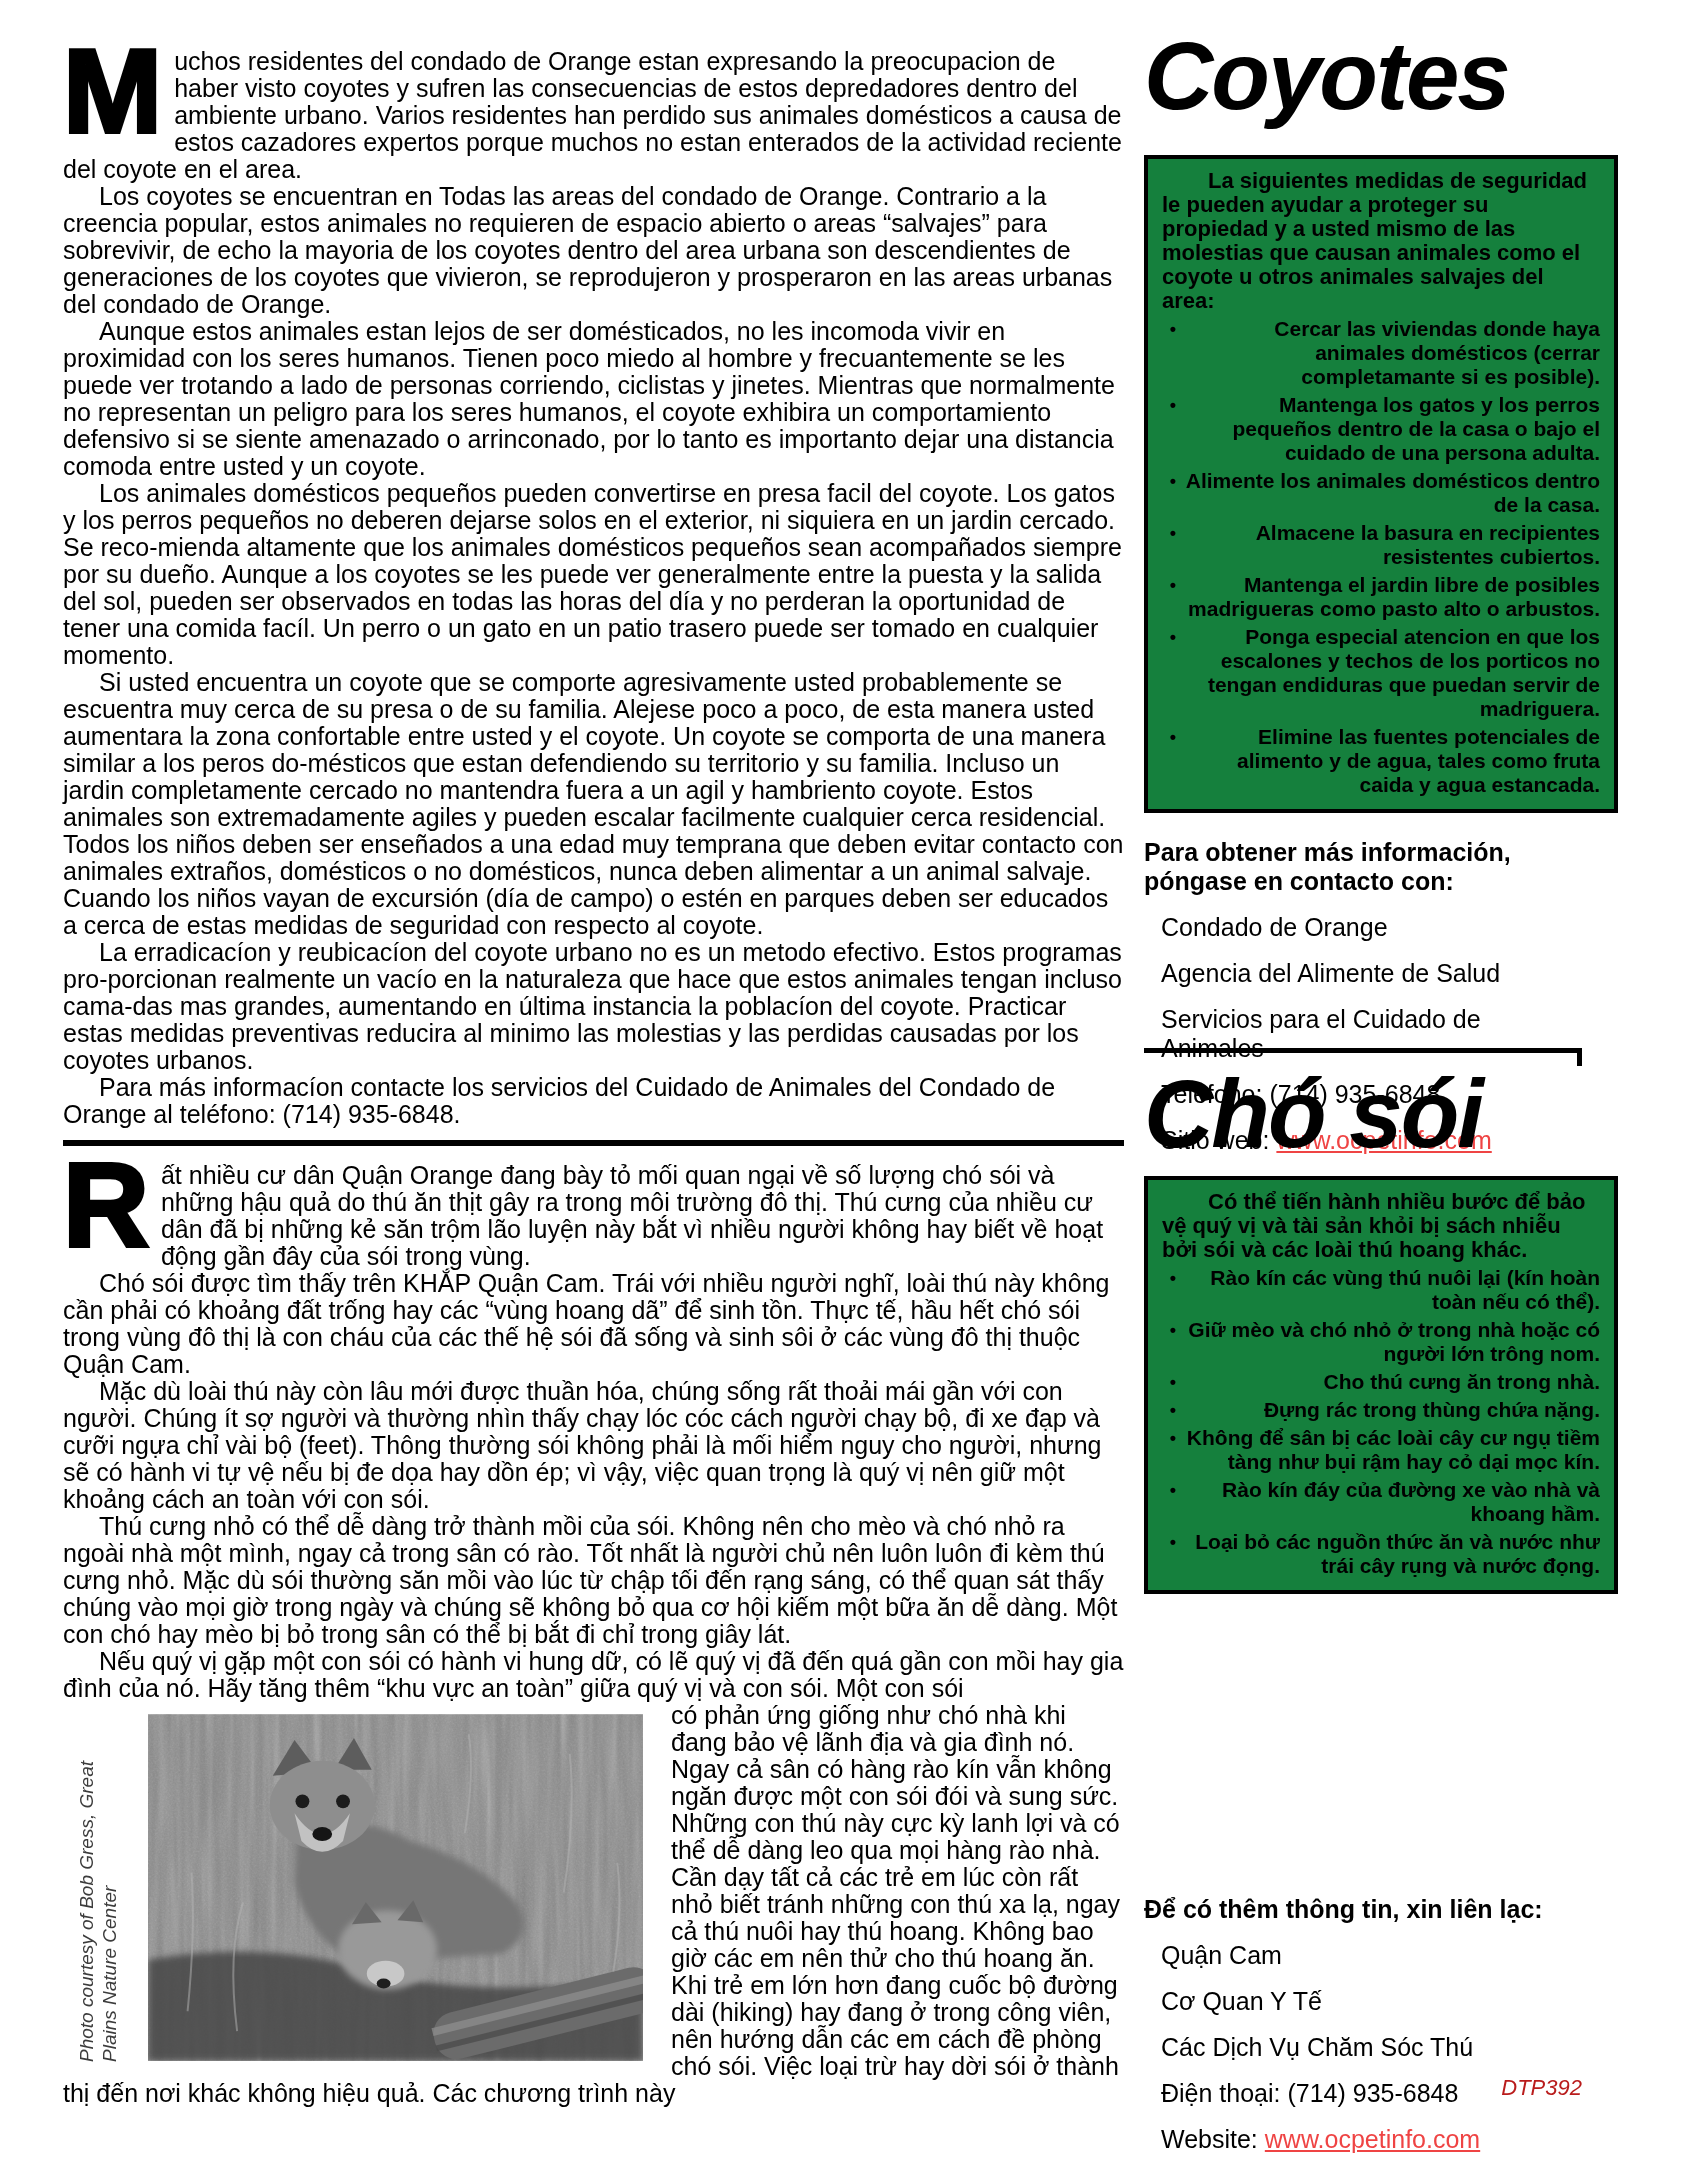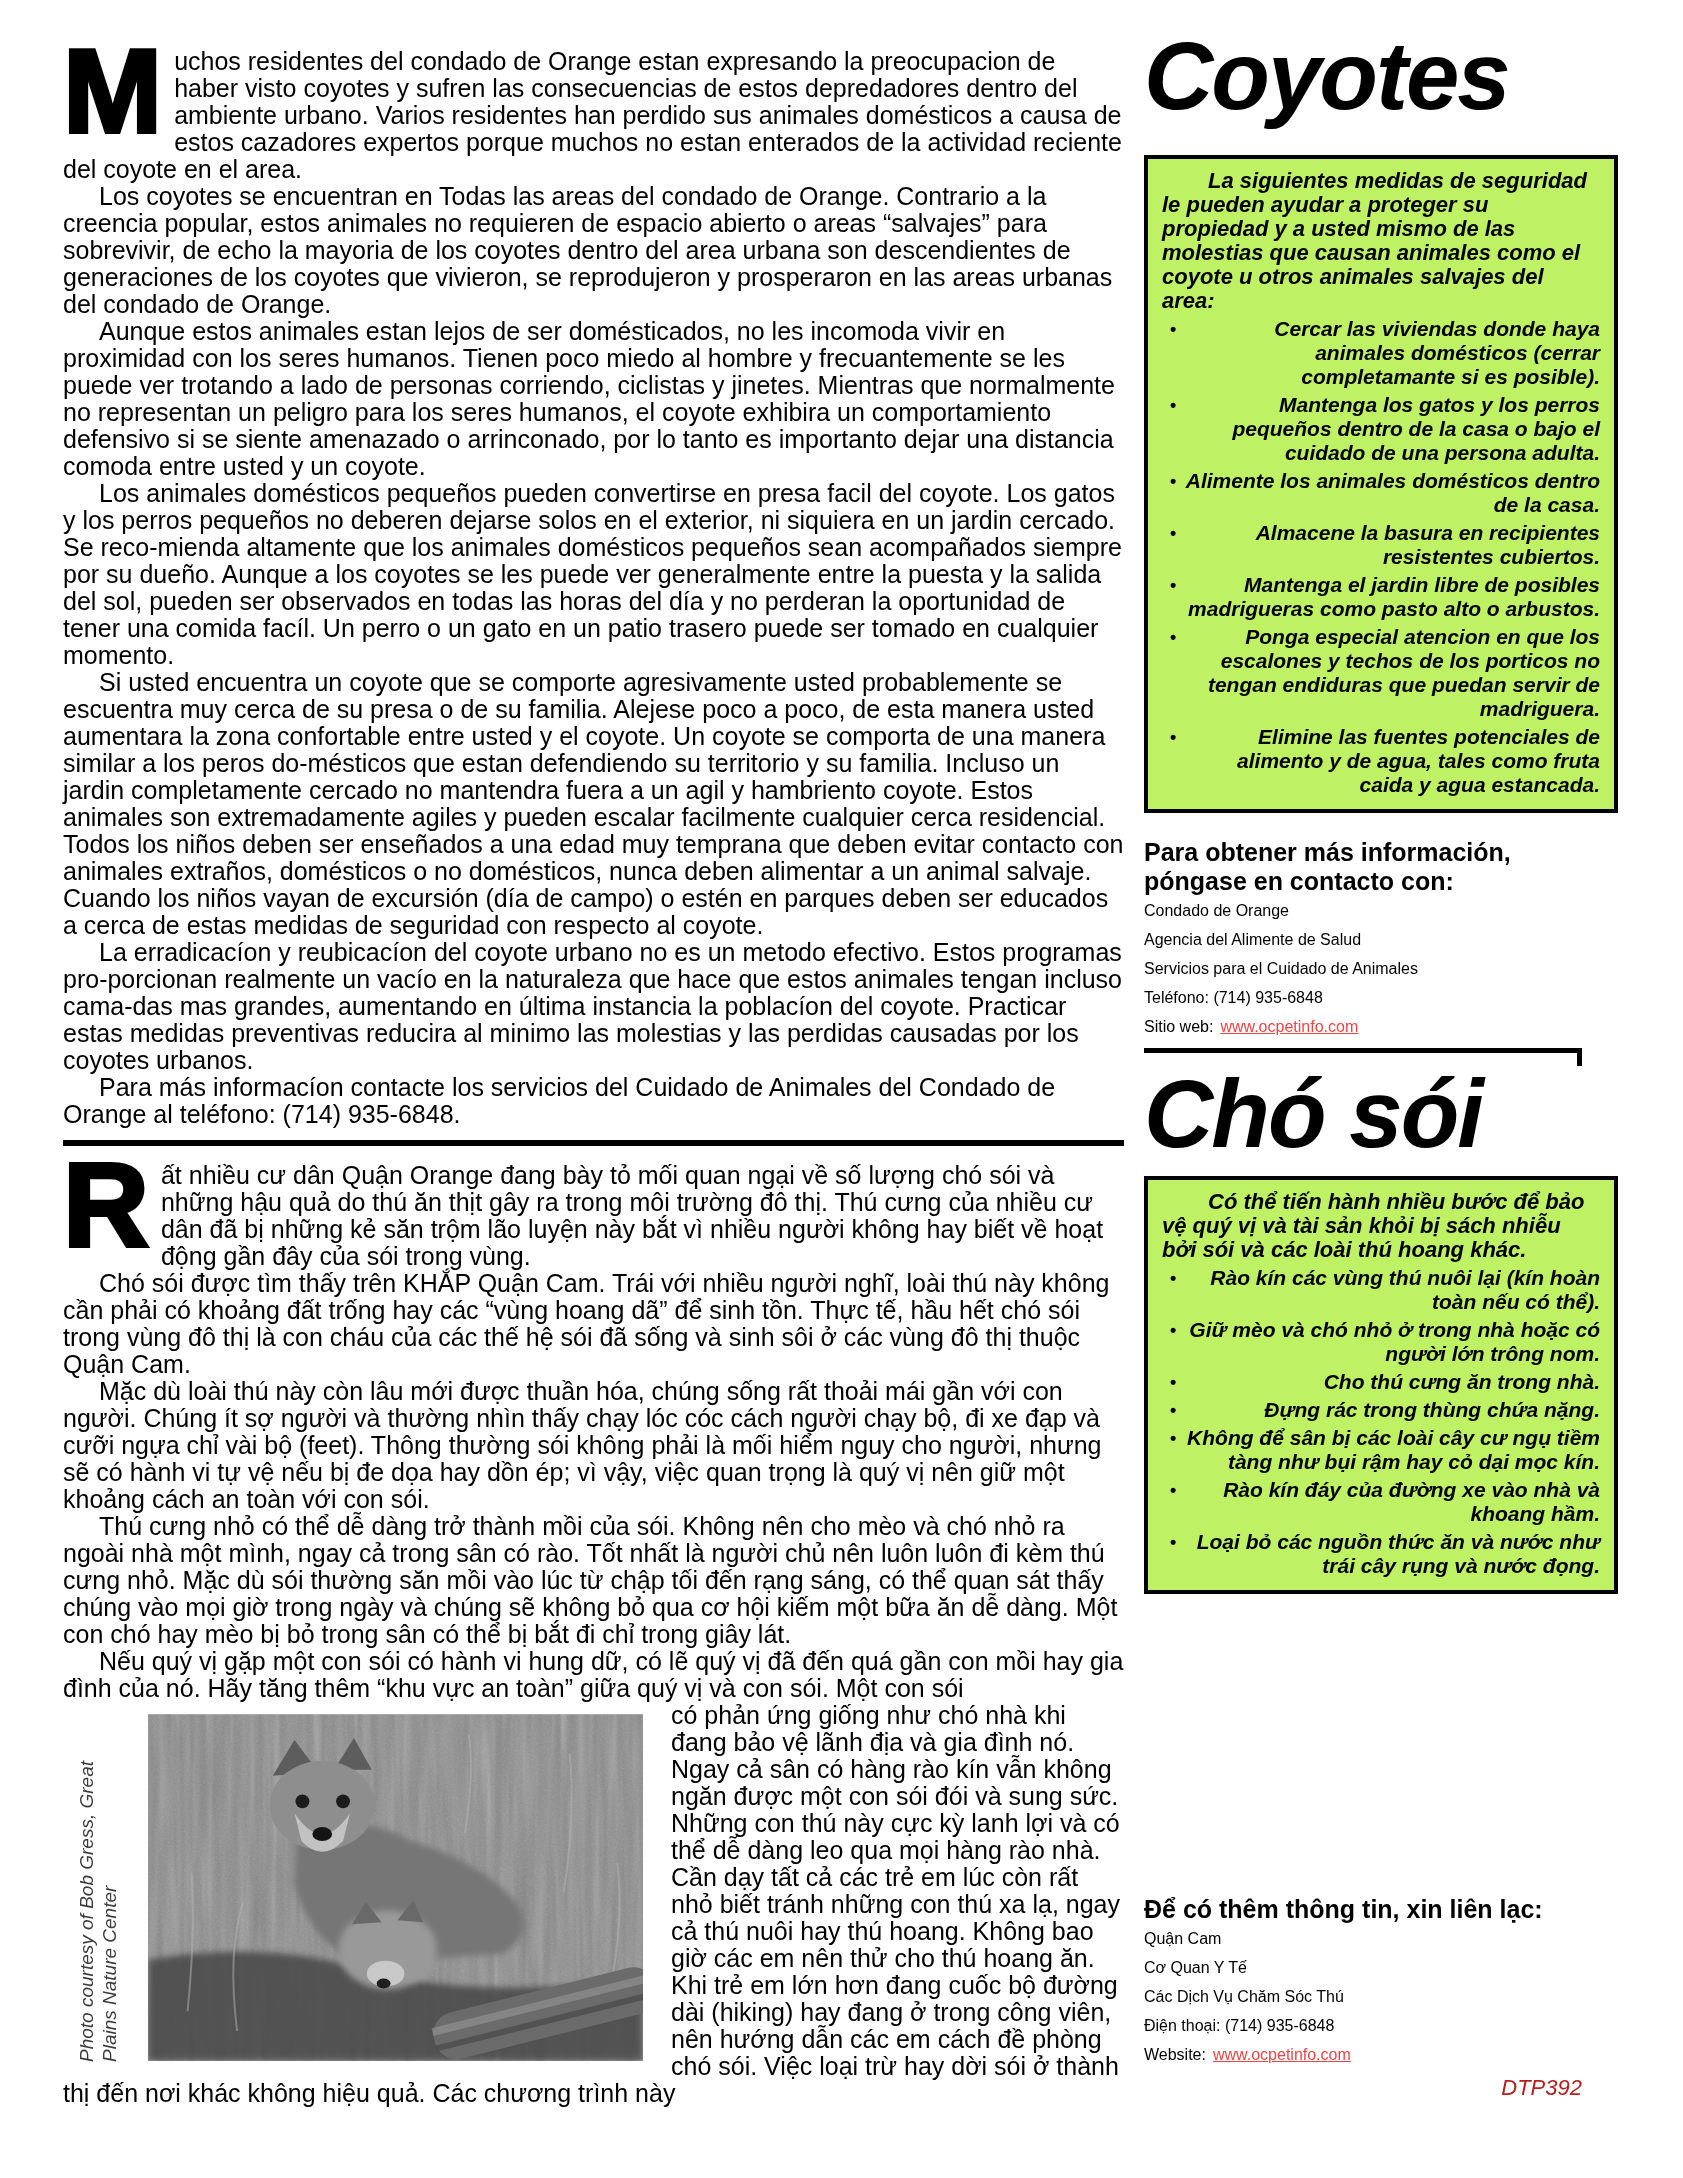--- a/index.html
+++ b/index.html
@@ -26,33 +26,33 @@
 
   
   .right-col{position:absolute;left:1144px;top:28px;width:438px;height:2150px;}
   .right-col > div{position:absolute;width:100%;}
   .big-title{font-size:96px;line-height:1;font-weight:bold;font-style:italic;
              letter-spacing:-2px;white-space:nowrap;}
   .title-es{top:0;right:0;}
   .title-vi{top:1048;}
   .title-vi{top:1038px;}
 
-  .safety-box{border:4px solid #000;padding:10px 14px 12px 14px;font-weight:bold;background:#bef264;font-style:italic;}
+  .safety-box{border:4px solid #000;padding:10px 14px 12px 14px;font-weight:bold;background:#15803d;}
   .box-es{top:127px;}
   .box-vi{top:1148px;}
   .box-intro{font-size:22px;line-height:24px;text-indent:46px;margin:0 0 2px 0;}
   .bullet{display:flex;font-size:21px;line-height:24px;margin-top:4px;}
   .bullet .dot{flex:0 0 22px;width:22px;text-align:center;font-size:18px;}
   .bullet .bt{flex:1;text-align:right;}
 
   .contact{text-align:left;}
   .contact-es{top:810px;}
   .contact-vi{top:1867px;}
   .c-bold{font-weight:bold;font-size:25px;line-height:29px;margin:0;}
-  .c-line{font-size:16px;line-height:29px;margin:0;}
+  .c-line{font-size:25px;line-height:29px;margin:17px;}
   a.site{color:#ef4444;text-decoration:underline;margin-left:7px;}
 
   .divider-right{top:1020px;height:5px;background:#000;}
   .divider-right::after{content:"";position:absolute;right:0;top:0;width:5px;height:18px;background:#000;}
 
   .cont-block{top:1651px;}
   .cont-p{font-size:26px;line-height:30px;margin:0;}
   .cont-p.indent{text-indent:34px;}
 
   .doc-code{top:2047px;text-align:right;font-style:italic;font-size:22px;color:#b91c1c;}

